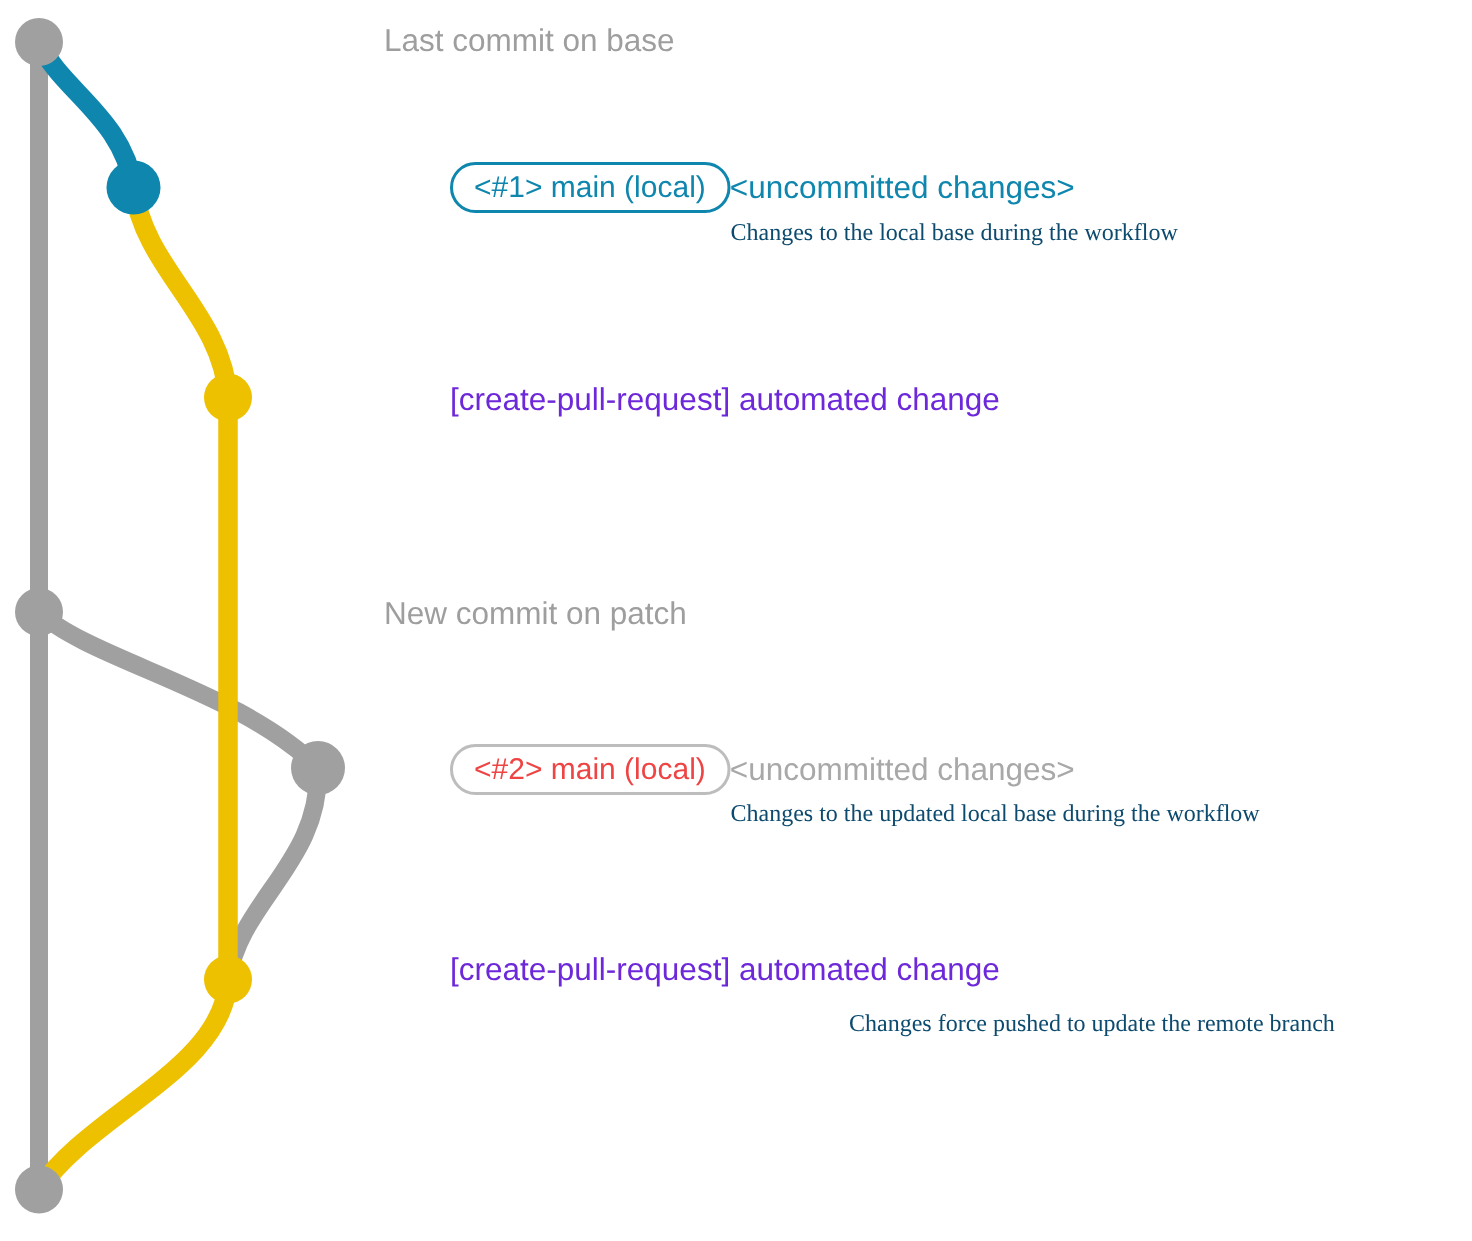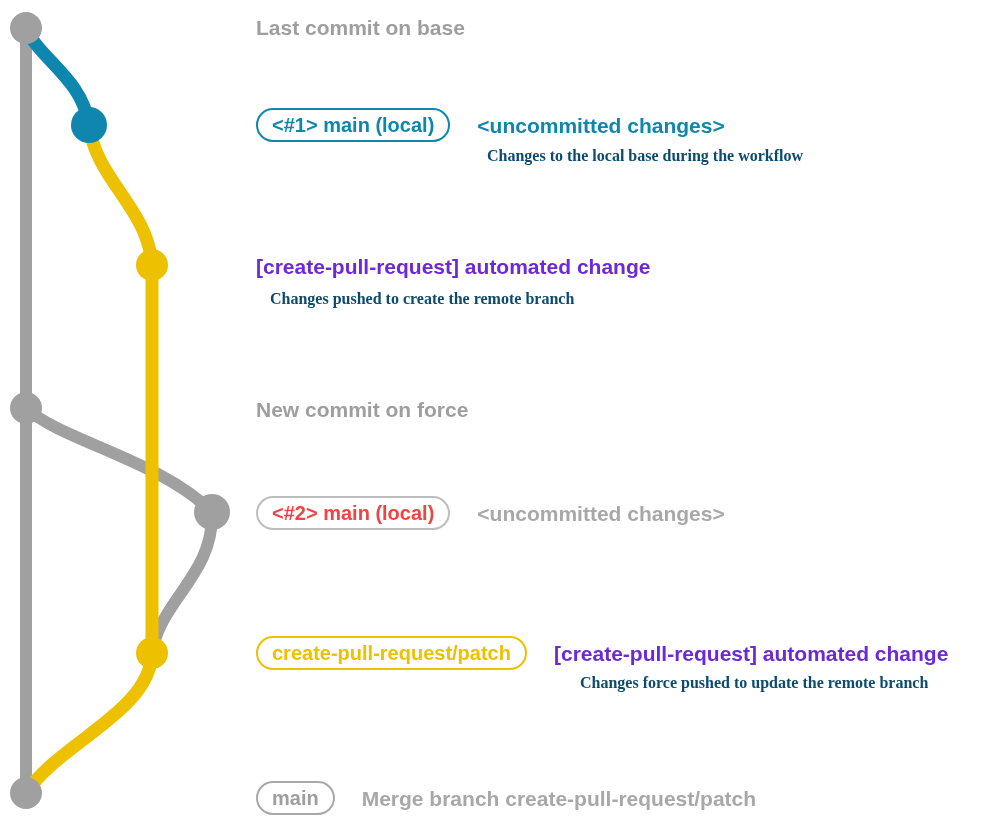--- a/index.html
+++ b/index.html
@@ -11,38 +11,38 @@
   body {
     font-family: "Liberation Sans", sans-serif;
     -webkit-font-smoothing: antialiased;
   }
   #canvas {
     position: relative;
     width: 981px;
     height: 827px;
     background: #ffffff;
     overflow: hidden;
-    font-weight: bold;
   }
   #graph-svg {
     position: absolute;
     left: 0;
     top: 0;
     width: 981px;
     height: 827px;
   }
   .row {
     position: absolute;
     display: flex;
     align-items: flex-start;
   }
   .row-inner {
     display: flex;
     align-items: center;
-    gap: 27px;
+    gap: 0;
+    margin-left: 44px;
   }
   .section-title {
     font-family: "Liberation Sans", sans-serif;
     font-size: 21px;
     color: #9e9e9e;
     white-space: nowrap;
     line-height: 1;
   }
   .pill {
     display: inline-flex;
@@ -120,41 +120,34 @@
       <div class="commit-msg teal">&lt;uncommitted changes&gt;</div>
     </div>
   </div>
   <div class="desc" style="left:487px; top:148px;">Changes to the local base during the workflow</div>
 
   <div class="row" style="left:256px; top:256px;">
     <div class="row-inner">
       <div class="commit-msg yellow">[create-pull-request] automated change</div>
     </div>
   </div>
-  <div class="desc" style="left:270px; top:291px;">Changes pushed to create the remote branch</div>
 
   <div class="row" style="left:256px; top:399px;">
-    <div class="section-title">New commit on force</div>
+    <div class="section-title">New commit on patch</div>
   </div>
 
   <div class="row" style="left:256px; top:496px;">
     <div class="row-inner">
       <div class="pill gray2">&lt;#2&gt; main (local)</div>
       <div class="commit-msg gray">&lt;uncommitted changes&gt;</div>
     </div>
   </div>
+  <div class="desc" style="left:487px; top:535px;">Changes to the updated local base during the workflow</div>
 
   <div class="row" style="left:256px; top:636px;">
     <div class="row-inner">
-      <div class="pill yellow">create-pull-request/patch</div>
       <div class="commit-msg yellow">[create-pull-request] automated change</div>
     </div>
   </div>
-  <div class="desc" style="left:580px; top:675px;">Changes force pushed to update the remote branch</div>
+  <div class="desc" style="left:566px; top:675px;">Changes force pushed to update the remote branch</div>
 
-  <div class="row" style="left:256px; top:781px;">
-    <div class="row-inner">
-      <div class="pill gray">main</div>
-      <div class="commit-msg gray">Merge branch create-pull-request/patch</div>
-    </div>
-  </div>
 
 </div>
 
 </body></html>

